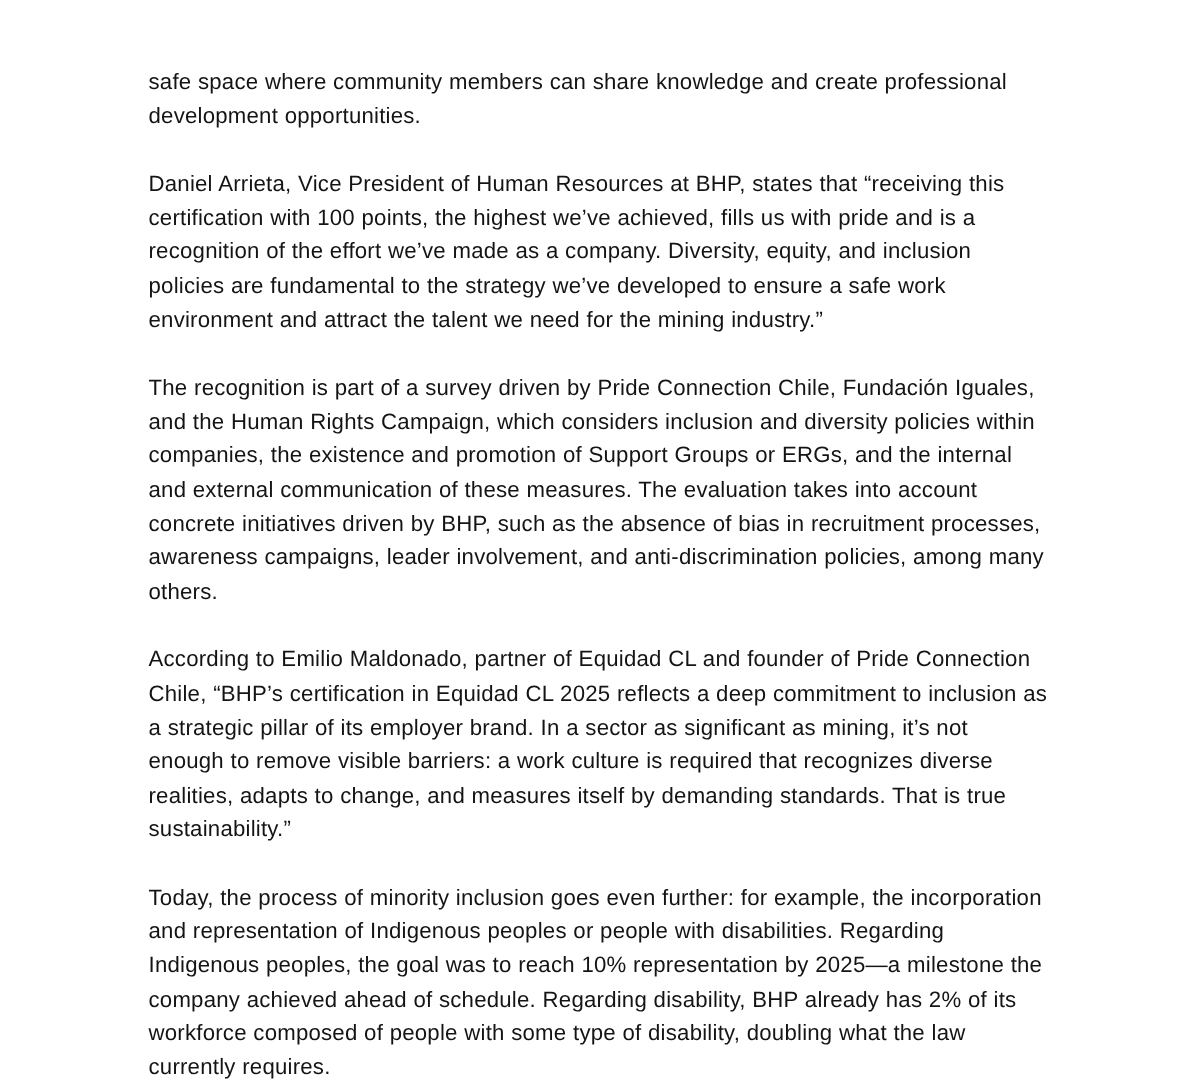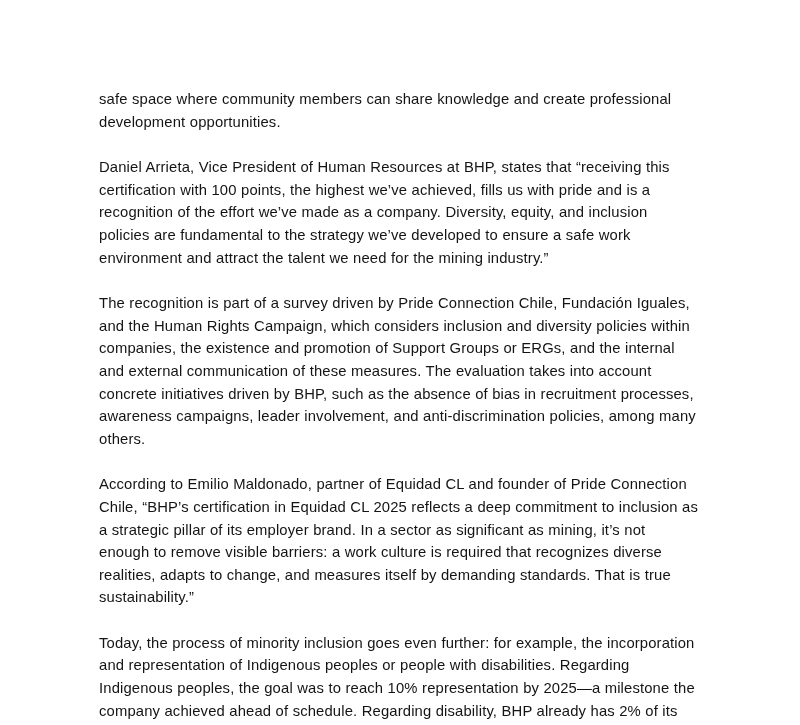--- a/index.html
+++ b/index.html
@@ -11,21 +11,21 @@
     width: 800px;
     height: 725px;
     font-family: "Liberation Sans", sans-serif;
     color: #111111;
     -webkit-font-smoothing: antialiased;
   }
   .page {
     box-sizing: border-box;
     width: 632px;
     height: 725px;
-    padding: 88px 100px 40px 99px;
+    padding: 44px 100px 40px 99px;
     background: #ffffff;
   }
   .article {
     width: 600px;
   }
   .para {
     font-size: 14.8px;
     line-height: 22.6px;
     color: #141414;
     margin: 0 0 23px 0;

